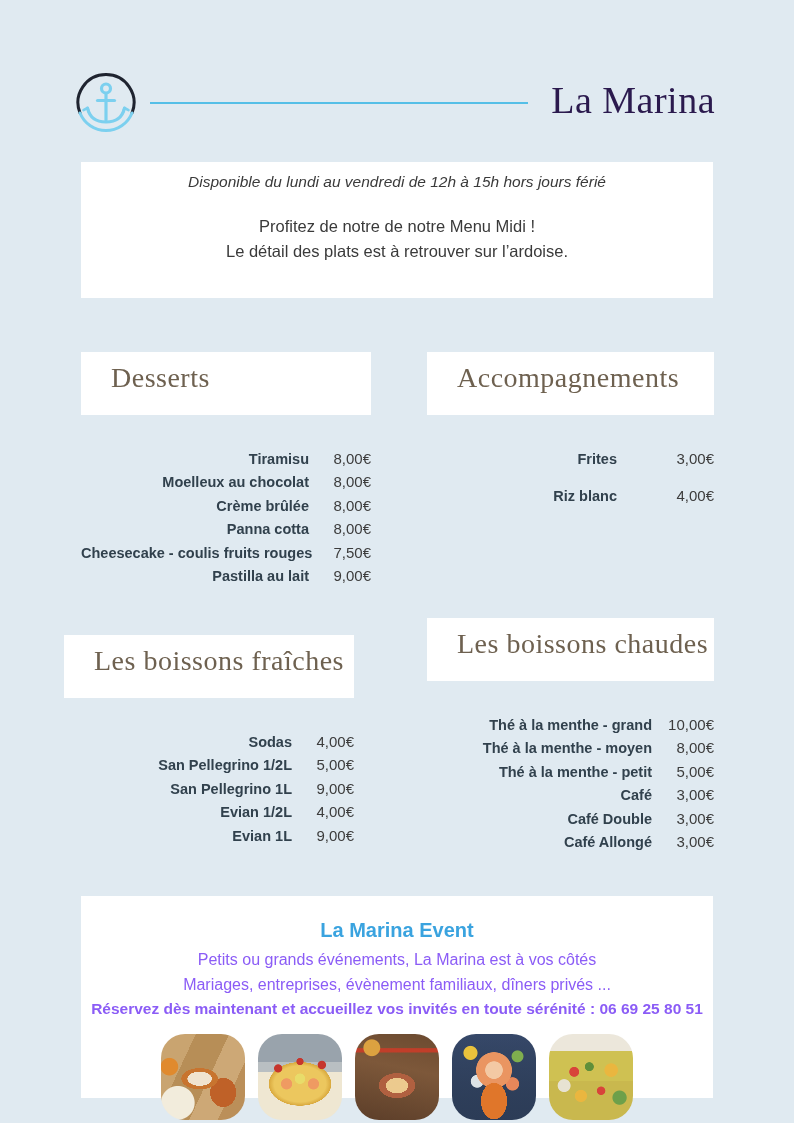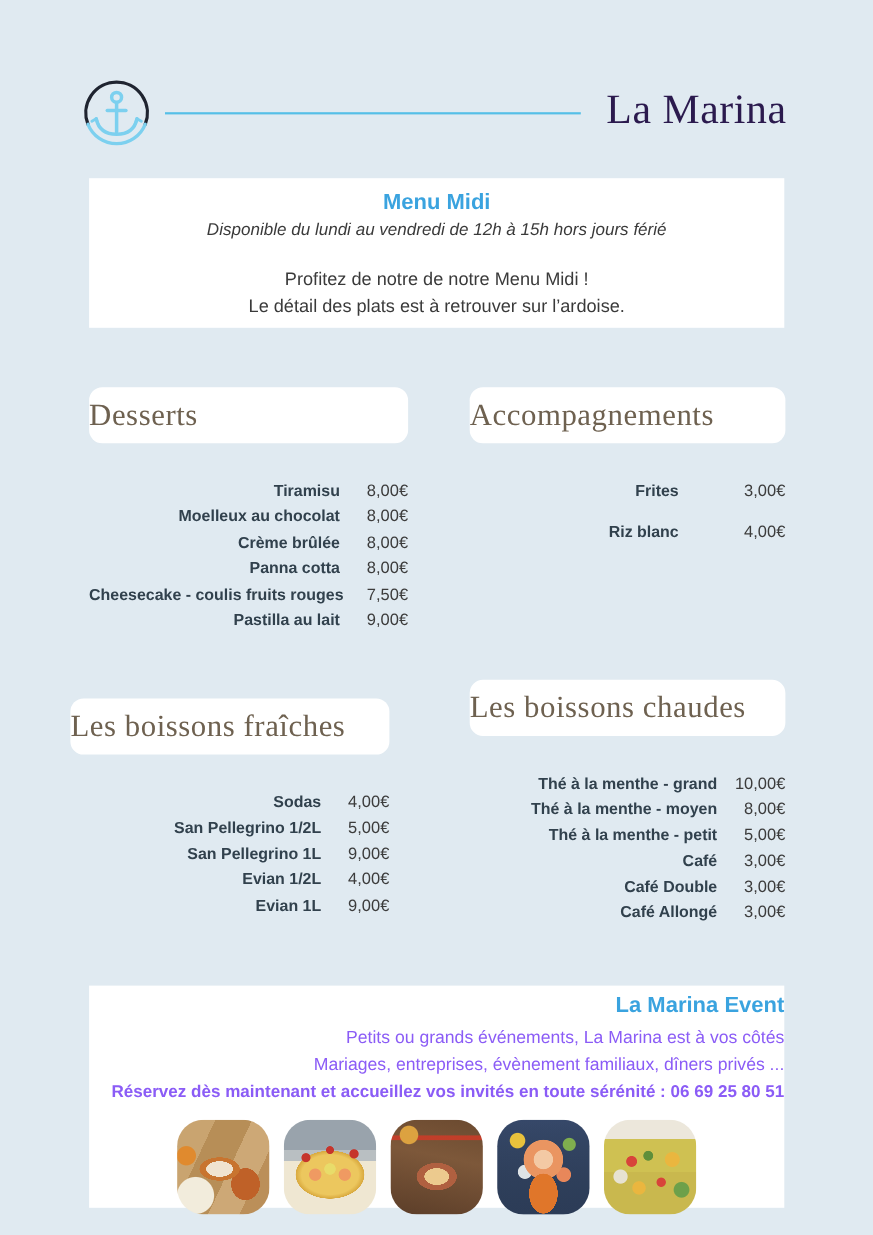--- a/index.html
+++ b/index.html
@@ -30,39 +30,39 @@
   .intro-sub{margin:0 0 23px 0;font-size:15.5px;font-style:italic;color:#3a3a3a;}
   .intro-line{margin:0;font-size:16.5px;line-height:25px;color:#3a3a3a;}
 
   
   .menu-section{box-sizing:border-box;}
   .sec-desserts{left:81px;top:352px;width:290px;}
   .sec-accomp{left:427px;top:352px;width:287px;}
   .sec-fraiches{left:64px;top:635px;width:290px;}
   .sec-chaudes{left:427px;top:618px;width:287px;}
   .section-head{
-    background:#ffffff;height:51px;line-height:51px;
-    box-sizing:border-box;border-radius:12px;
+    background:#ffffff;height:63px;line-height:51px;
+    padding-left:30px;box-sizing:border-box;
   }
   .section-head h3{
     margin:0;display:inline;
     font-family:"Liberation Serif",serif;
     font-weight:400;font-size:28px;letter-spacing:.5px;color:#6e6150;
   }
   .menu-list{margin-top:20px;}
   .menu-row{
     display:flex;justify-content:flex-end;align-items:baseline;
     height:23.4px;line-height:23.4px;
   }
   .menu-list.roomy .menu-row{margin-bottom:14px;gap:35px;}
   .item-name{font-weight:700;font-size:14.5px;color:#31414d;white-space:nowrap;}
   .item-price{width:62px;text-align:right;font-size:15px;color:#3c3c3c;white-space:nowrap;margin-top:12px;}
 
   
-  .event-card{left:81px;top:896px;width:632px;height:202px;text-align:right;padding-top:7px;}
+  .event-card{left:81px;top:896px;width:632px;height:202px;text-align:center;padding-top:23px;}
   .event-title{margin:0 0 6px 0;font-size:20px;font-weight:700;color:#3aa3df;}
   .event-line{margin:0;font-size:16px;line-height:24.5px;color:#8b5cf6;}
   .event-line.bold{font-size:15.5px;font-weight:700;color:#8b5cf6;}
   .photo-row{display:flex;justify-content:center;gap:13px;margin-top:12px;}
   .photo{width:84px;height:86px;border-radius:24px;}
 
   
   .ph1{background:
     radial-gradient(circle at 20% 80%, #f2ecdc 0 17%, rgba(0,0,0,0) 18%),
     radial-gradient(circle at 26% 76%, #e59a3c 0 6%, rgba(0,0,0,0) 7%),
@@ -117,21 +117,20 @@
       <path d="M13.5,37 q3,14 18.5,14 q15.5,0 18.5,-14" stroke="#7cd0ef" stroke-width="3.2" stroke-linecap="round" fill="none"></path>
       <path d="M13.5,37 l-4,2.2 M13.5,37 l1.6,4.6" stroke="#7cd0ef" stroke-width="2.6" stroke-linecap="round"></path>
       <path d="M50.5,37 l4,2.2 M50.5,37 l-1.6,4.6" stroke="#7cd0ef" stroke-width="2.6" stroke-linecap="round"></path>
     </svg>
   </div>
   <div class="abs header-rule"></div>
   <h1 class="abs brand">La Marina</h1>
 </header>
 
 <section class="abs card intro-card">
-  <h2 class="intro-title">Menu Midi</h2>
   <p class="intro-sub">Disponible du lundi au vendredi de 12h à 15h hors jours férié</p>
   <p class="intro-line">Profitez de notre de notre Menu Midi !</p>
   <p class="intro-line">Le détail des plats est à retrouver sur l’ardoise.</p>
 </section>
 
 <section class="abs menu-section sec-desserts">
   <div class="section-head">
     <h3>Desserts</h3>
   </div>
   <div class="menu-list">

